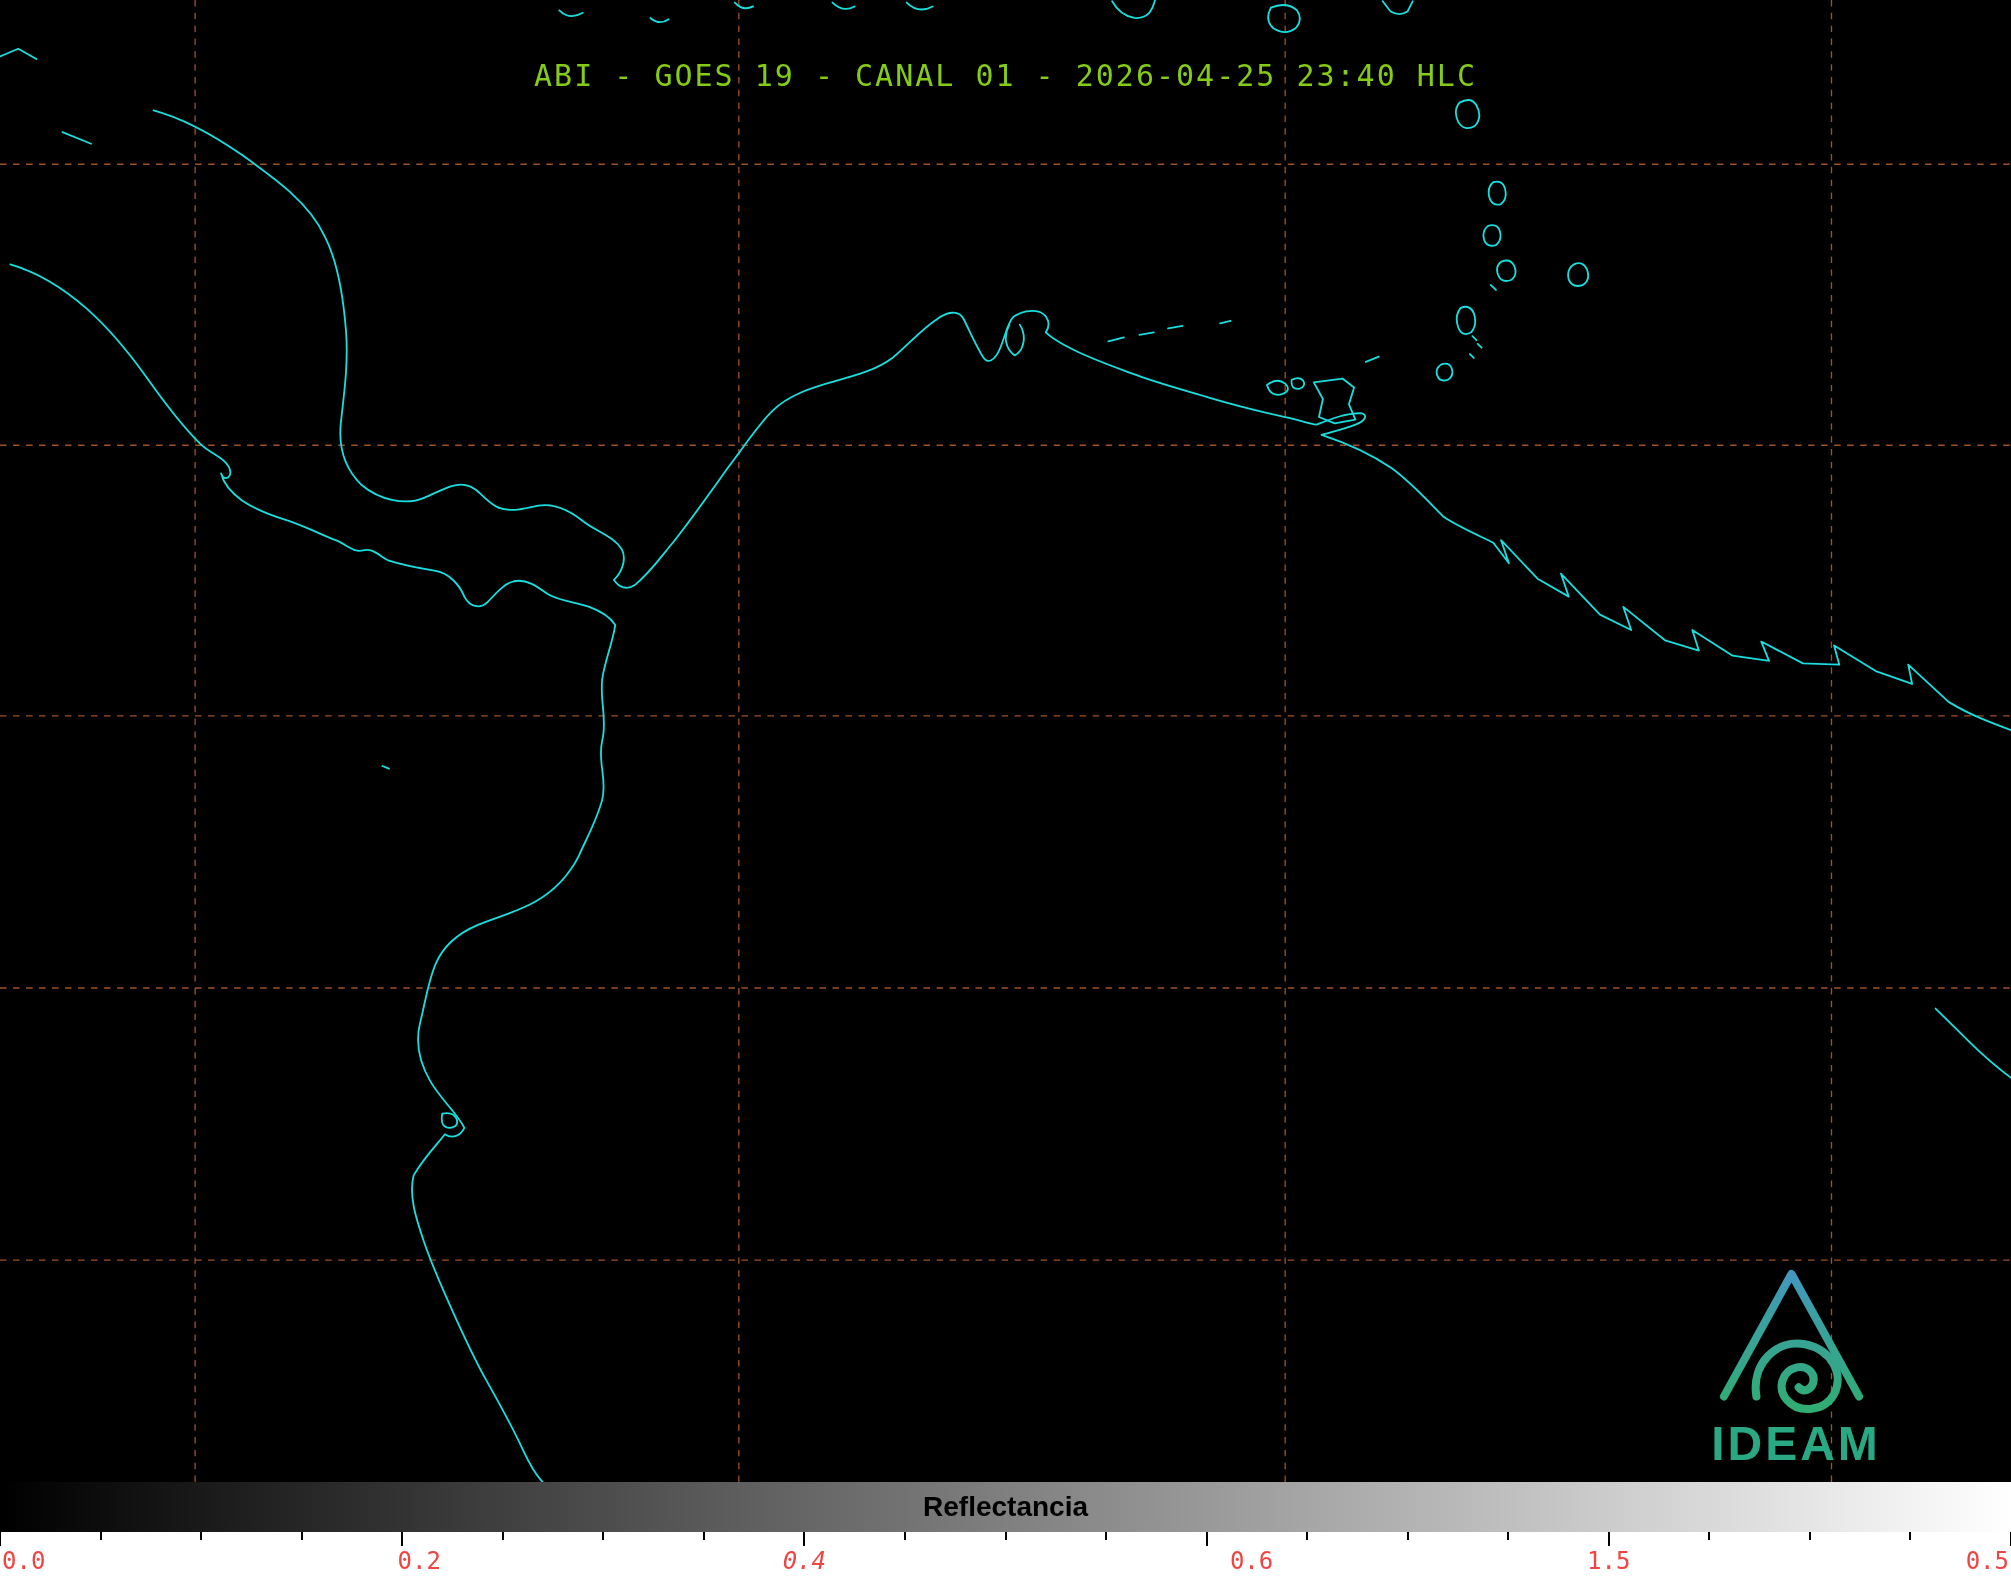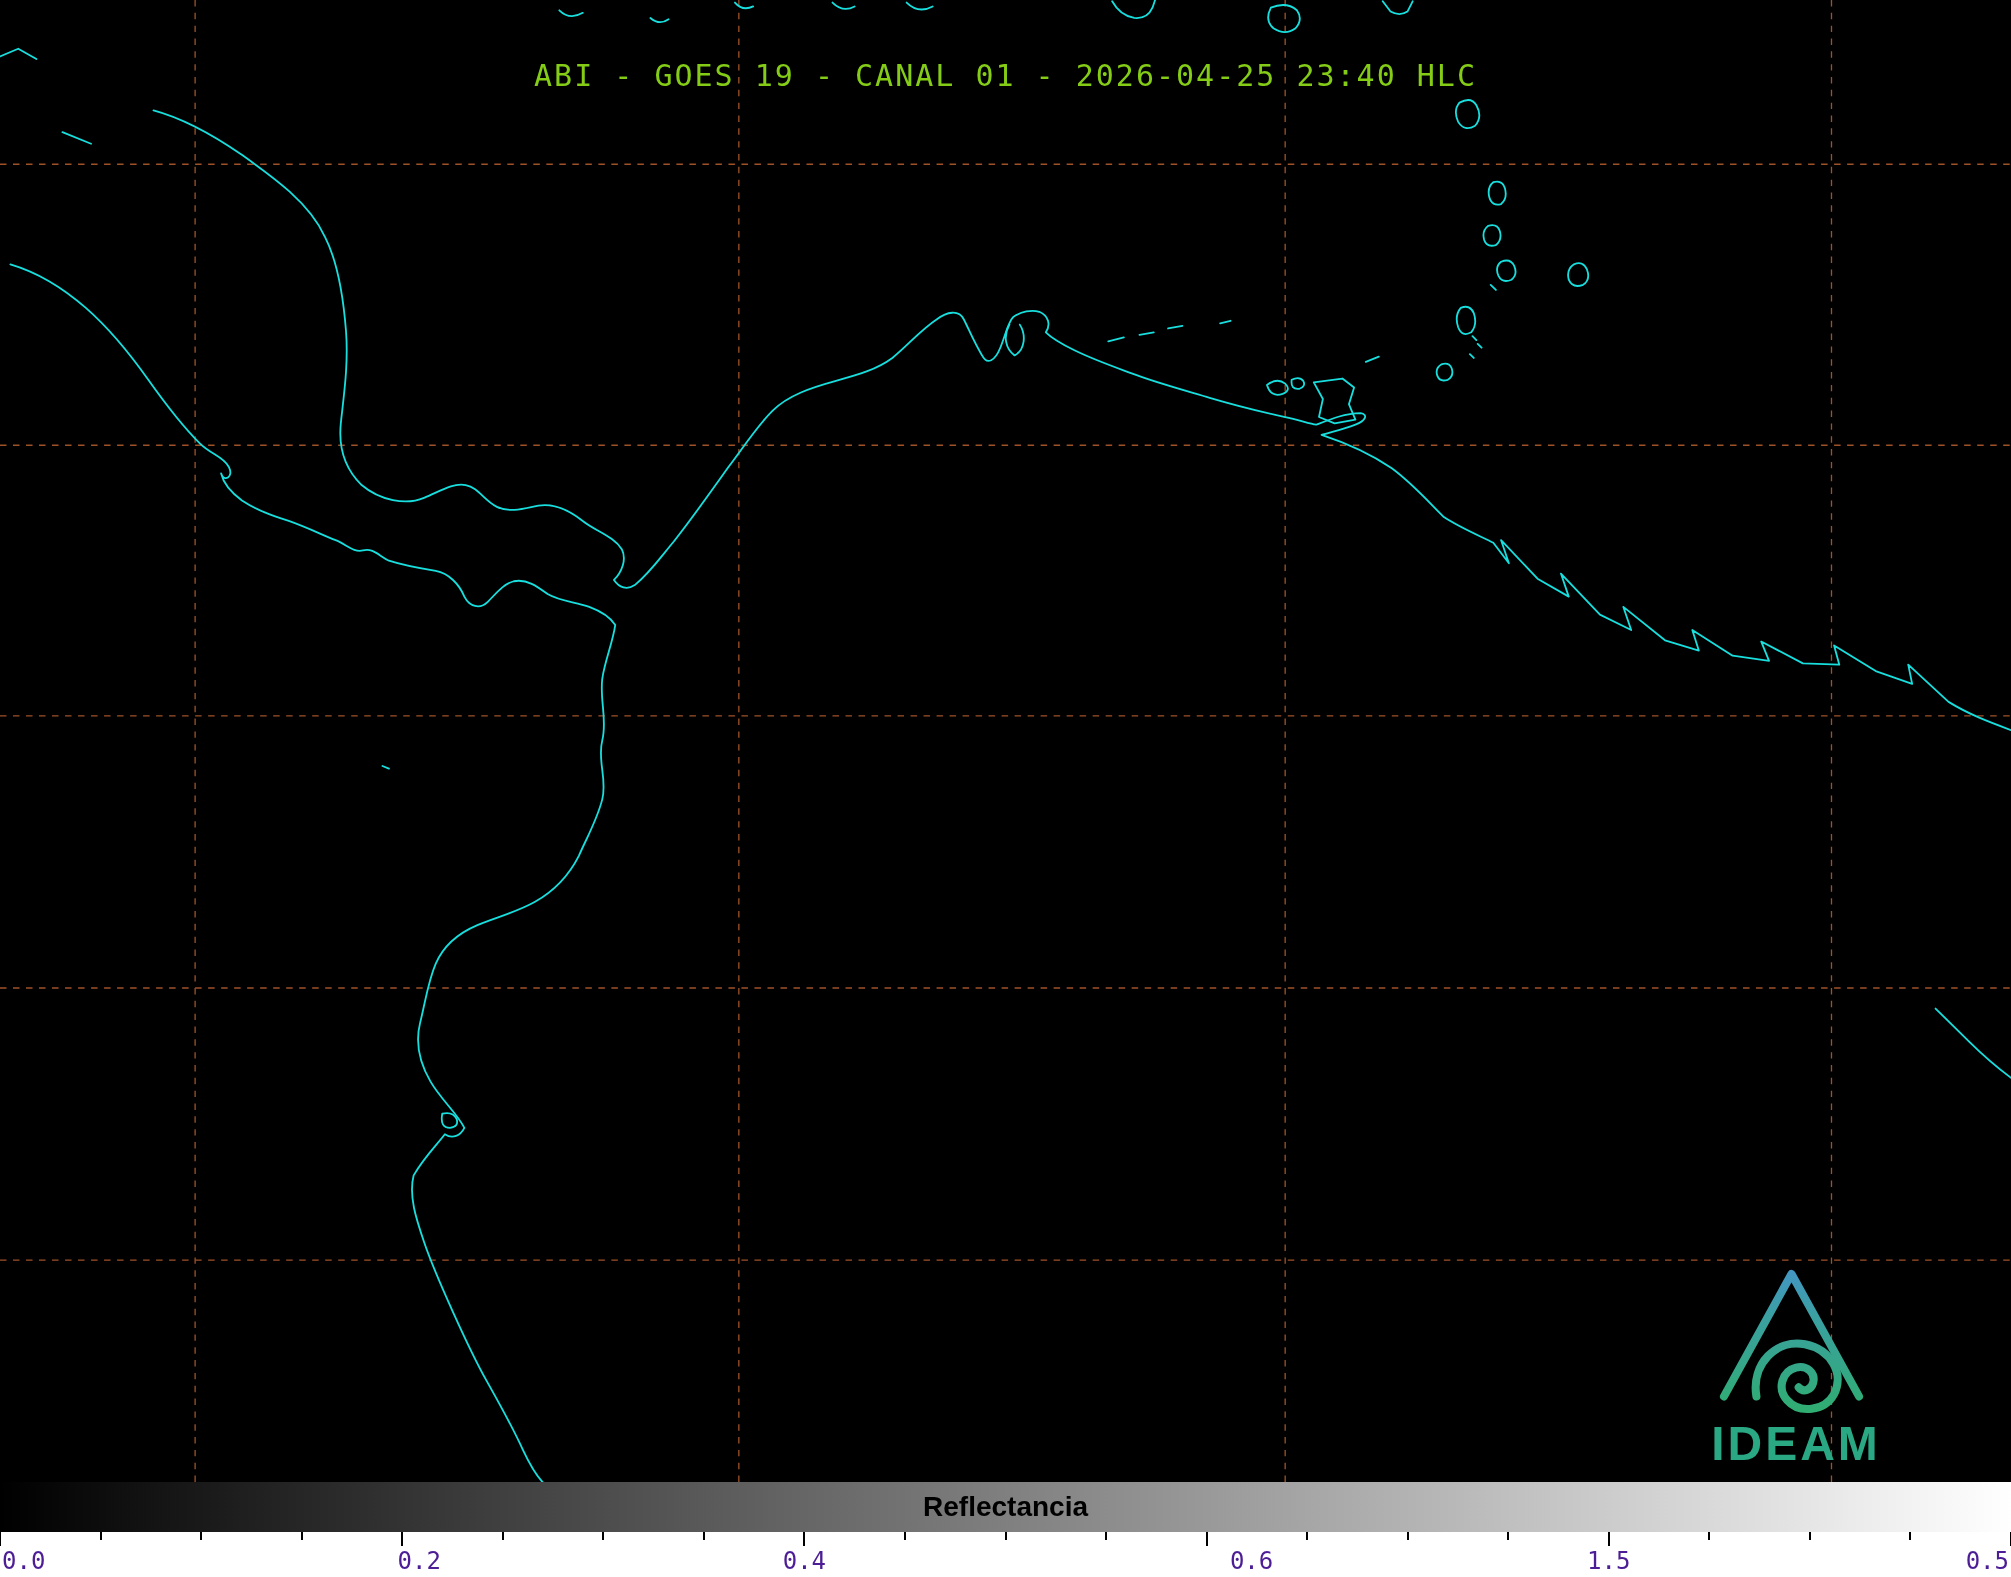--- a/index.html
+++ b/index.html
@@ -76,21 +76,21 @@
   }
   .tick{
     position:absolute;top:0;
     width:2px;background:#000;
     transform:translateX(-1px);
   }
   .tick.major{height:14px;}
   .tick.minor{height:8px;}
   .tick-label{
     position:absolute;top:15px;
-    font-size:24px;color:#4c1d95;
+    font-size:24px;color:#ef4444;
     font-family:"DejaVu Sans Mono","Liberation Mono",monospace;
   }
 </style>
 </head>
 <body>
 
 <div class="map-area">
   <svg viewBox="0 0 1546 1155" preserveAspectRatio="none">
 
     <g>
@@ -215,17 +215,17 @@
     <div class="tick minor" style="left: 65%;"></div>
     <div class="tick minor" style="left: 70%;"></div>
     <div class="tick minor" style="left: 75%;"></div>
     <div class="tick major" style="left: 80%;"></div>
     <div class="tick minor" style="left: 85%;"></div>
     <div class="tick minor" style="left: 90%;"></div>
     <div class="tick minor" style="left: 95%;"></div>
     <div class="tick major" style="left: 100%;"></div>
     <div class="tick-label" style="left: 2px;">0.0</div>
     <div class="tick-label" style="left: 20%; transform: translateX(-50%); margin-left: 17px;">0.2</div>
-    <div class="tick-label" style="left: 40%; transform: translateX(-50%);">0.4</div>
+    <div class="tick-label" style="left: 40%; transform: translateX(-50%); font-style: italic;">0.4</div>
     <div class="tick-label" style="left: 60%; transform: translateX(-50%); margin-left: 45px;">0.6</div>
     <div class="tick-label" style="left: 80%; transform: translateX(-50%);">1.5</div>
     <div class="tick-label" style="right: 2px;">0.5</div>
   </div>
 
 </body></html>

